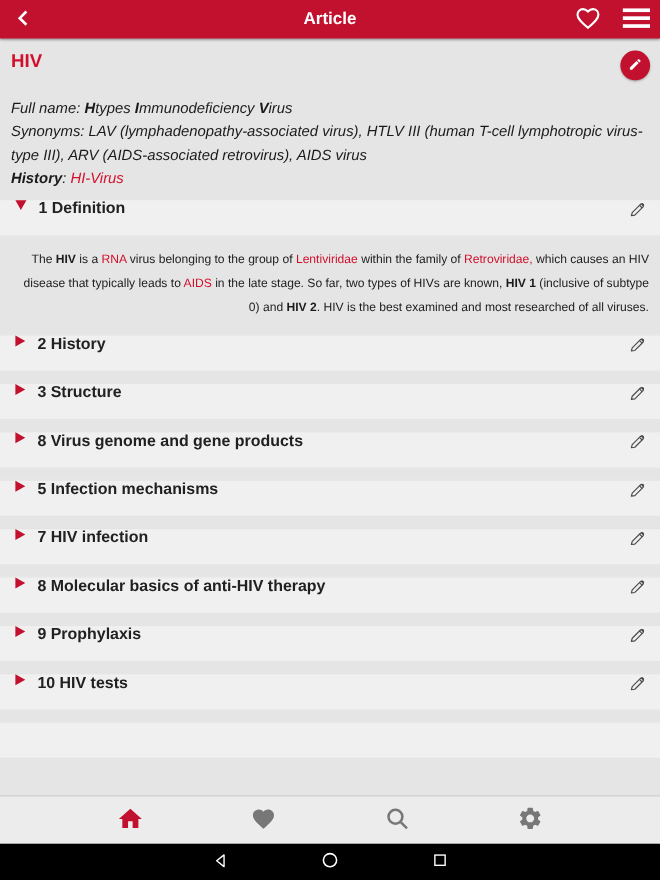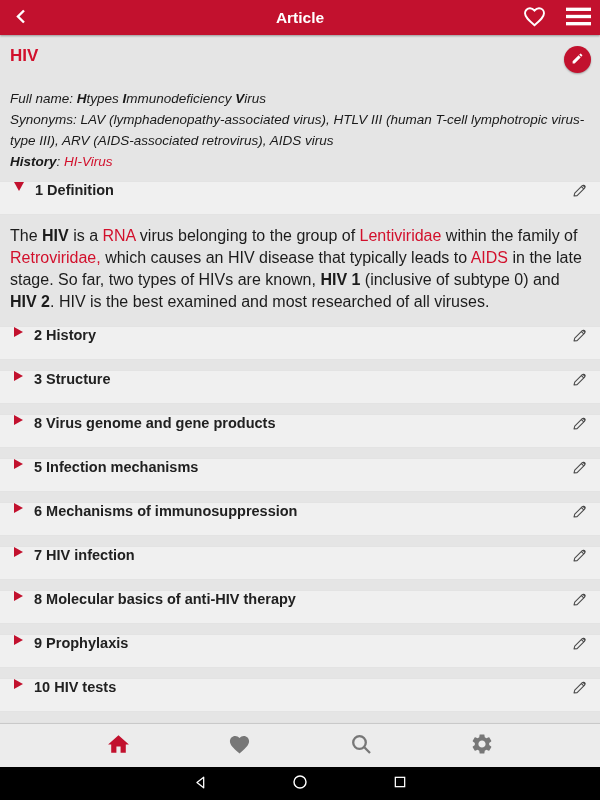--- a/index.html
+++ b/index.html
@@ -54,21 +54,21 @@
     border-top: 5px solid transparent; border-bottom: 5px solid transparent;
     border-left: 9px solid var(--brand-red);
   }
   .section-row.expanded .tri {
     border-left: 5px solid transparent; border-right: 5px solid transparent;
     border-top: 9px solid var(--brand-red);
   }
   .section-label { margin-left: 11px; font-size: 14.5px; font-weight: bold; color: #212121; }
   .pencil-btn { margin-left: auto; background: none; border: none; cursor: pointer; display: flex; align-items: center; padding: 0; }
 
-  .section-body { margin: 7px 10px 13px 10px; font-size: 16px; line-height: 22px; color: #1c1c1c; }
+  .section-body { margin: 7px 10px 13px 10px; font-size: 11px; line-height: 22px; color: #1c1c1c; text-align: right; }
 
   .section-row.partial { margin-bottom: 0; }
 
   
   .s-p { }
   .s-b { font-weight: bold; }
   .s-l { color: var(--link-red); cursor: pointer; }
   .s-i { font-style: italic; }
   .s-bi { font-style: italic; font-weight: bold; }
   .s-il { font-style: italic; color: var(--link-red); cursor: pointer; }
@@ -204,33 +204,20 @@
       <span>
         <svg width="17" height="17" viewBox="0 0 20 20">
           <path d="M3.5 16.5 L4.4 13.2 L13.2 4.4 a2 2 0 0 1 2.8 2.8 L7.2 16 L3.5 16.5Z" fill="none" stroke="#4a4a4a" stroke-width="1.25" stroke-linejoin="round"></path>
           <path d="M12.2 5.4 l2.8 2.8" stroke="#4a4a4a" stroke-width="1.25" fill="none"></path>
           <path d="M13.9 3.7 a2 2 0 0 1 2.8 2.8 l-.45.45 -2.8-2.8Z" fill="#4a4a4a"></path>
         </svg>
       </span>
     </button>
   </div>
 
-  <div class="section-row collapsed">
-    <span class="tri"></span>
-    <span class="section-label">6 Mechanisms of immunosuppression</span>
-    <button class="pencil-btn">
-      <span>
-        <svg width="17" height="17" viewBox="0 0 20 20">
-          <path d="M3.5 16.5 L4.4 13.2 L13.2 4.4 a2 2 0 0 1 2.8 2.8 L7.2 16 L3.5 16.5Z" fill="none" stroke="#4a4a4a" stroke-width="1.25" stroke-linejoin="round"></path>
-          <path d="M12.2 5.4 l2.8 2.8" stroke="#4a4a4a" stroke-width="1.25" fill="none"></path>
-          <path d="M13.9 3.7 a2 2 0 0 1 2.8 2.8 l-.45.45 -2.8-2.8Z" fill="#4a4a4a"></path>
-        </svg>
-      </span>
-    </button>
-  </div>
 
   <div class="section-row collapsed">
     <span class="tri"></span>
     <span class="section-label">7 HIV infection</span>
     <button class="pencil-btn">
       <span>
         <svg width="17" height="17" viewBox="0 0 20 20">
           <path d="M3.5 16.5 L4.4 13.2 L13.2 4.4 a2 2 0 0 1 2.8 2.8 L7.2 16 L3.5 16.5Z" fill="none" stroke="#4a4a4a" stroke-width="1.25" stroke-linejoin="round"></path>
           <path d="M12.2 5.4 l2.8 2.8" stroke="#4a4a4a" stroke-width="1.25" fill="none"></path>
           <path d="M13.9 3.7 a2 2 0 0 1 2.8 2.8 l-.45.45 -2.8-2.8Z" fill="#4a4a4a"></path>

